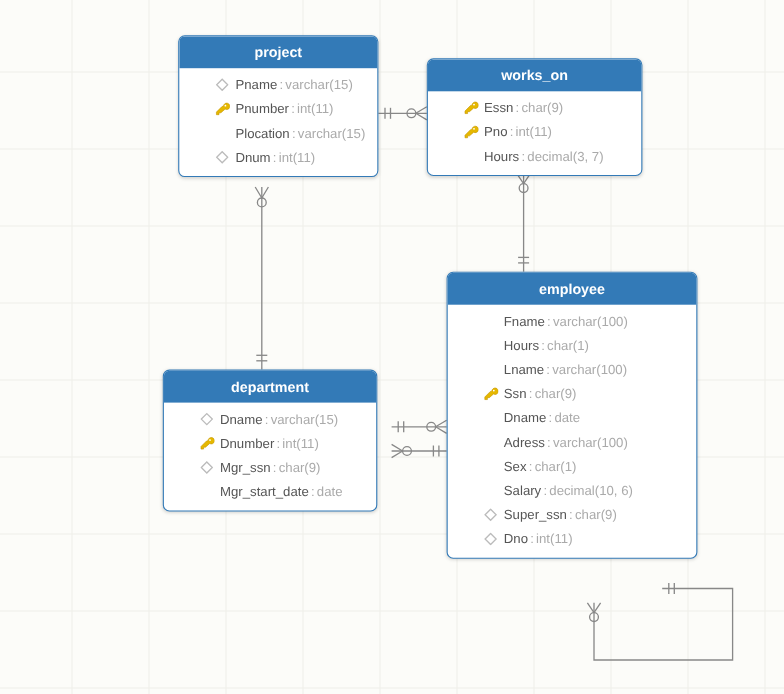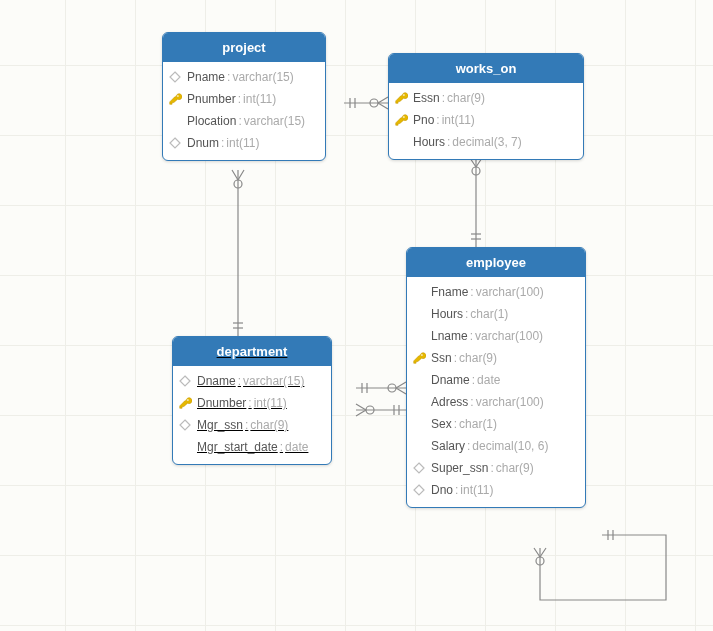--- a/index.html
+++ b/index.html
@@ -33,20 +33,21 @@
     font-weight: bold;
     padding: 7px 4px;
     font-size: 13px;
   }
   .cols { padding: 4px 0 6px 0; }
   .col {
     display: flex;
     align-items: center;
     padding: 2px 8px 2px 4px;
     line-height: 18px;
+    margin-left: 27px;
   }
   .icon {
     width: 16px; height: 16px;
     display: inline-flex;
     align-items: center; justify-content: center;
     margin-right: 4px;
     flex-shrink: 0;
   }
   .colname { color: #555; }
   .coltype { color: #aaa; margin-left: 2px; }
@@ -89,21 +90,21 @@
     <line x1="399" y1="405" x2="399" y2="415"></line>
 
   <path d="M602 535 L666 535 L666 600 L540 600 L540 548"></path>
   <line x1="608" y1="530" x2="608" y2="540"></line>
     <line x1="613" y1="530" x2="613" y2="540"></line>
   <circle cx="540" cy="561" r="4"></circle>
     <path d="M540 557 L534 548 M540 557 L546 548"></path>
 </svg>
 
 <div id="entities">
-    <div class="entity" style="left: 162px; top: 32px; width: 164px;">
+    <div class="entity" style="left: 162px; top: 32px; width: 182px;">
       <div class="entity-header">project</div>
       <div class="cols">
         <div class="col">
           <span class="icon">
             <svg width="12" height="12" viewBox="0 0 12 12">
               <path d="M6 1 L11 6 L6 11 L1 6 Z" fill="#fff" stroke="#bbb" stroke-width="1.2"></path>
             </svg>
           </span>
           <span class="colname">Pname</span>
           <span class="coltype">: </span>
@@ -164,21 +165,21 @@
           <span class="coltype">int(11)</span>
         </div>
         <div class="col">
           <span class="icon"></span>
           <span class="colname">Hours</span>
           <span class="coltype">: </span>
           <span class="coltype">decimal(3, 7)</span>
         </div>
       </div>
     </div>
-    <div class="entity" style="left: 172px; top: 336px; width: 160px; text-decoration: underline;">
+    <div class="entity" style="left: 148px; top: 336px; width: 195px;">
       <div class="entity-header">department</div>
       <div class="cols">
         <div class="col">
           <span class="icon">
             <svg width="12" height="12" viewBox="0 0 12 12">
               <path d="M6 1 L11 6 L6 11 L1 6 Z" fill="#fff" stroke="#bbb" stroke-width="1.2"></path>
             </svg>
           </span>
           <span class="colname">Dname</span>
           <span class="coltype">: </span>
@@ -206,21 +207,21 @@
           <span class="coltype">char(9)</span>
         </div>
         <div class="col">
           <span class="icon"></span>
           <span class="colname">Mgr_start_date</span>
           <span class="coltype">: </span>
           <span class="coltype">date</span>
         </div>
       </div>
     </div>
-    <div class="entity" style="left: 406px; top: 247px; width: 180px;">
+    <div class="entity" style="left: 406px; top: 247px; width: 228px;">
       <div class="entity-header">employee</div>
       <div class="cols">
         <div class="col">
           <span class="icon"></span>
           <span class="colname">Fname</span>
           <span class="coltype">: </span>
           <span class="coltype">varchar(100)</span>
         </div>
         <div class="col">
           <span class="icon"></span>

